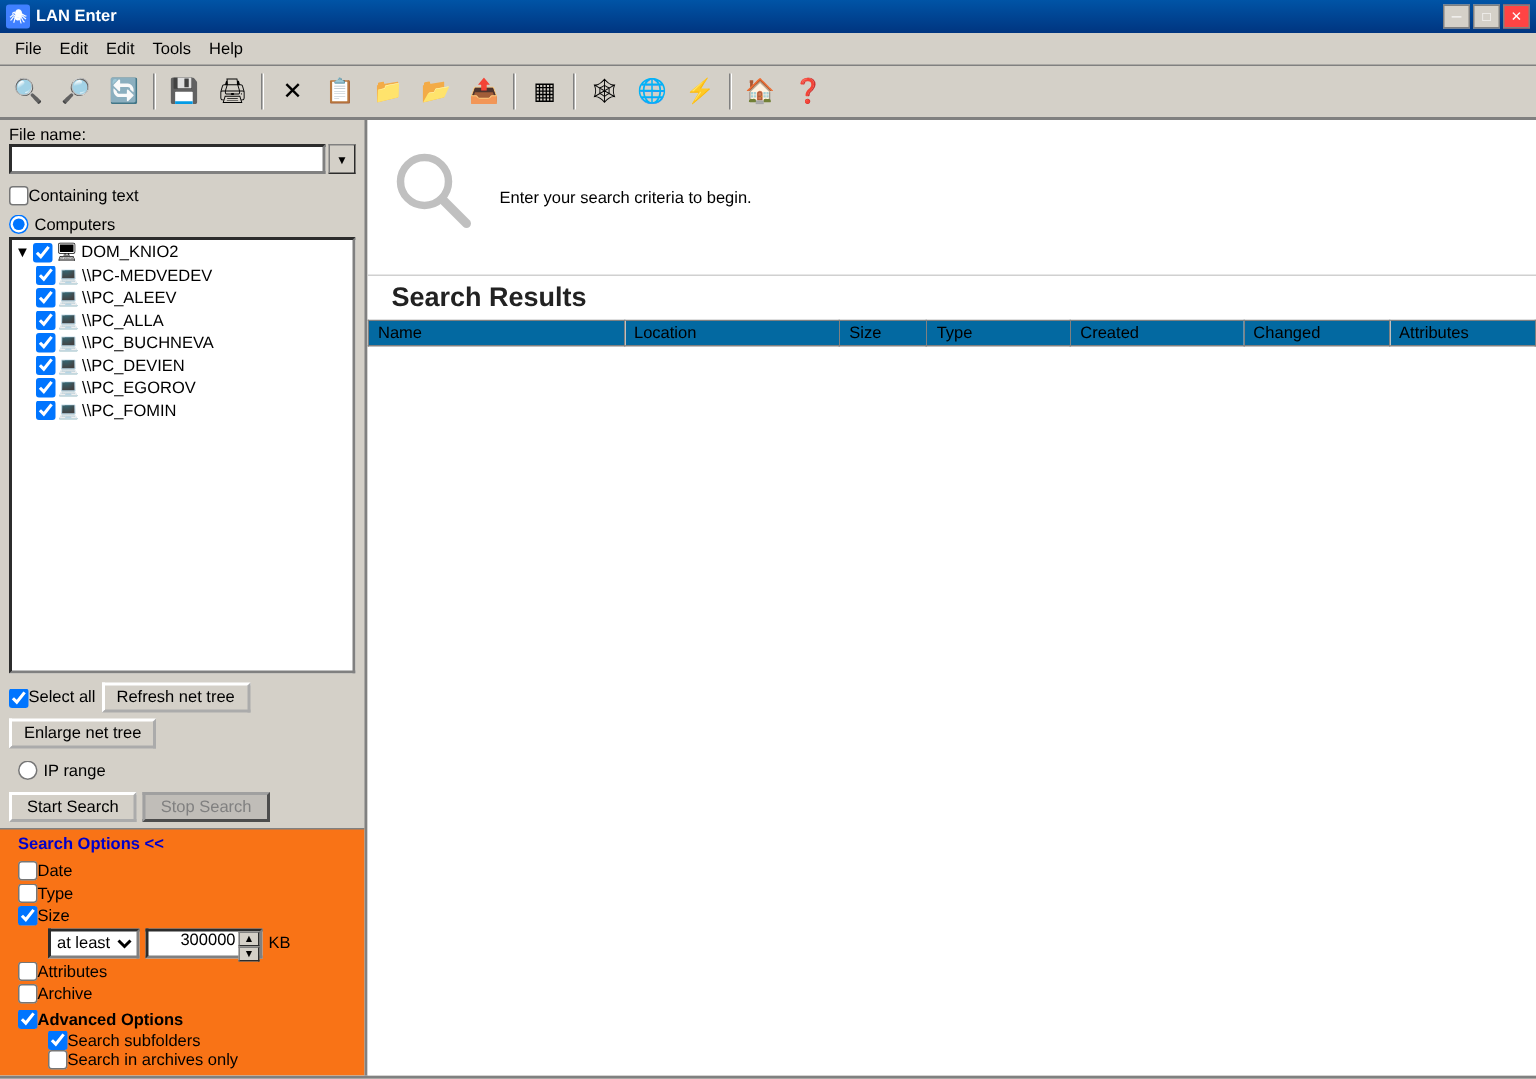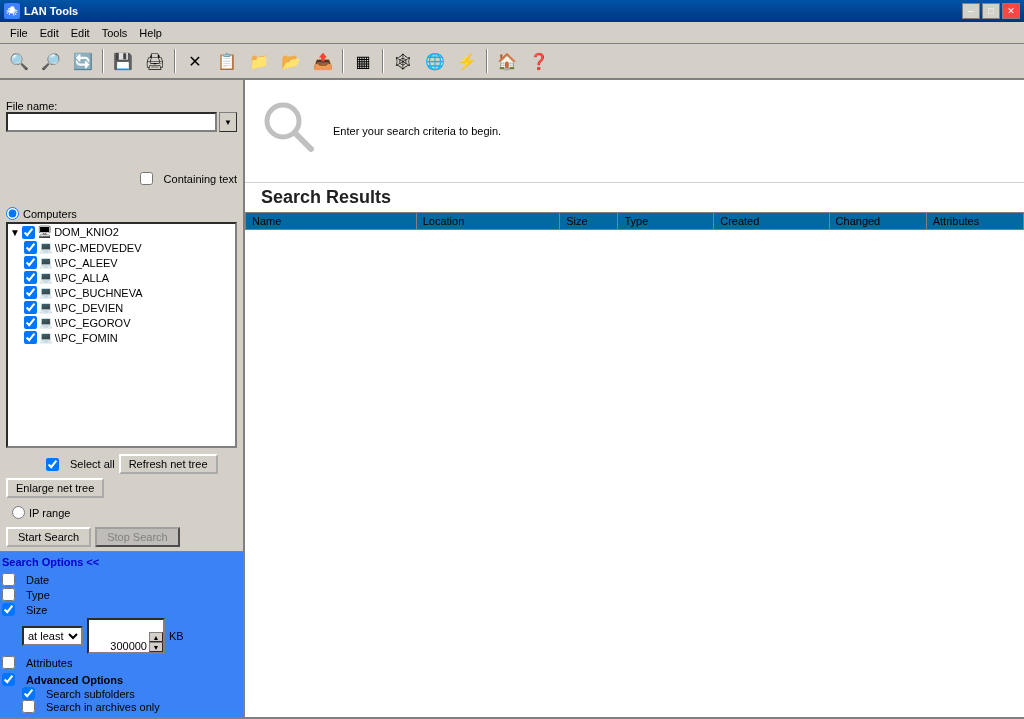--- a/index.html
+++ b/index.html
@@ -47,33 +47,33 @@
     
     .main-layout { display: flex; height: calc(100vh - 82px); }
 
     
     .left-panel {
       width: 245px; background: #d4d0c8; border-right: 2px solid #808080;
       display: flex; flex-direction: column; overflow: hidden;
     }
 
     
-    .section { padding: 20px 6px; }
+    .section { padding: 4px 6px; }
     .section label { font-size: 11px; }
     .file-name-row { display: flex; align-items: center; gap: 2px; }
     .file-name-row input {
       flex: 1; height: 20px; border: 2px inset #808080; background: white; font-size: 11px; padding: 1px;
     }
     .dropdown-btn {
       width: 18px; height: 20px; background: #d4d0c8; border: 1px outset #808080;
       cursor: pointer; display: flex; align-items: center; justify-content: center; font-size: 8px;
     }
 
     
-    .check-label { display: flex; align-items: center; gap: 11px; cursor: pointer; font-size: 11px; justify-content: flex-end; }
+    .check-label { display: flex; align-items: center; gap: 0; cursor: pointer; font-size: 11px; }
     .check-label input { margin: 0; }
 
     
     .computers-section { flex: 1; display: flex; flex-direction: column; overflow: hidden; }
     .computers-header { display: flex; align-items: center; gap: 4px; padding: 2px 6px; }
     .tree-item { display: flex; align-items: center; gap: 2px; padding: 1px 2px; white-space: nowrap; }
     .tree-label { font-size: 11px; }
     .tree-indent { padding-left: 16px; }
     .win-btn {
       background: #d4d0c8; border: 2px outset #ffffff; padding: 2px 8px;
@@ -89,21 +89,21 @@
       background: #d4d0c8; border: 2px outset #ffffff; padding: 2px 10px;
       font-size: 11px; cursor: pointer; font-weight: normal;
     }
     .search-btn-inactive {
       background: #c0bdb8; border: 2px outset #a0a0a0; padding: 2px 10px;
       font-size: 11px; color: #808080; cursor: default;
     }
 
     
     .search-options {
-      background: #3b82f6; border-top: 1px solid #808080; padding: 4px 2px;
+      background: #f97316; border-top: 1px solid #808080; padding: 4px 12px;
       overflow-y: auto;
     }
     .options-header { color: #0000cc; font-size: 11px; cursor: pointer; margin-bottom: 4px; font-weight: bold; }
     .option-row { display: flex; align-items: center; gap: 4px; padding: 1px 0; }
     .option-row label { font-size: 11px; cursor: pointer; }
     .size-row { display: flex; align-items: center; gap: 4px; padding: 1px 0 1px 20px; }
     .size-select { height: 20px; font-size: 11px; border: 2px inset #808080; background: white; }
     .spinner-btn { width: 14px; height: 10px; background: #d4d0c8; border: 1px outset #808080; font-size: 7px; cursor: pointer; display: flex; align-items: center; justify-content: center; }
     .spinner { display: flex; flex-direction: column; }
     .size-unit { font-size: 11px; }
@@ -140,21 +140,21 @@
     ::-webkit-scrollbar { width: 16px; }
     ::-webkit-scrollbar-track { background: #d4d0c8; }
     ::-webkit-scrollbar-thumb { background: #a0a0a0; border: 1px solid #808080; }
   </style>
 </head>
 <body>
 
 <div class="titlebar">
   <div class="titlebar-left">
     <div class="titlebar-icon">🕷</div>
-    <span>LAN Tools</span>
+    <span>LAN Enter</span>
   </div>
   <div class="titlebar-buttons">
     <div class="titlebar-btn">─</div>
     <div class="titlebar-btn">□</div>
     <div class="titlebar-btn close">✕</div>
   </div>
 </div>
 
 <div class="menubar">
   <span class="menubar-item">File</span>
@@ -256,21 +256,21 @@
             <span class="tree-label">\\PC_EGOROV</span>
           </div>
           <div class="tree-item tree-indent">
             <input type="checkbox" checked="" style="width: 13px; height: 13px;">
             <span style="font-size:11px;">💻</span>
             <span class="tree-label">\\PC_FOMIN</span>
           </div>
         </div>
       </div>
 
-      <div style="display:flex; align-items:center; gap:4px; padding: 2px 6px; margin-left: 40px;">
+      <div style="display:flex; align-items:center; gap:4px; padding: 2px 6px;">
         <label class="check-label">
           <input type="checkbox" checked="" style="">
           <span>Select all</span>
         </label>
         <button class="win-btn">Refresh net tree</button>
       </div>
       <div style="padding: 2px 6px 4px 6px;">
         <button class="win-btn">Enlarge net tree</button>
       </div>
     </div>
@@ -310,37 +310,43 @@
           <span>Size</span>
         </label>
       </div>
 
       <div class="size-row">
         <select class="size-select">
           <option>at least</option>
           <option>at most</option>
           <option>exactly</option>
         </select>
-        <div style="display:flex; align-items:flex-end; border: 2px inset #808080; background:white; height:36px;">
+        <div style="display:flex; align-items:flex-start; border: 2px inset #808080; background:white; height:20px;">
           <input type="text" value="300000" style="width: 60px; border: none; background: transparent; font-size: 11px; text-align: right; padding-right: 2px; outline: none;">
           <div class="spinner">
             <button class="spinner-btn">▲</button>
             <button class="spinner-btn">▼</button>
           </div>
         </div>
         <span class="size-unit">KB</span>
       </div>
 
       <div class="option-row">
         <label class="check-label">
           <input type="checkbox" style="">
           <span>Attributes</span>
         </label>
       </div>
 
+      <div class="option-row">
+        <label class="check-label">
+          <input type="checkbox" style="">
+          <span>Archive</span>
+        </label>
+      </div>
 
       <div class="advanced-section">
         <div class="option-row">
           <label class="check-label">
             <input type="checkbox" checked="" style="">
             <strong>Advanced Options</strong>
           </label>
         </div>
         <div class="sub-option">
           <label class="check-label">

